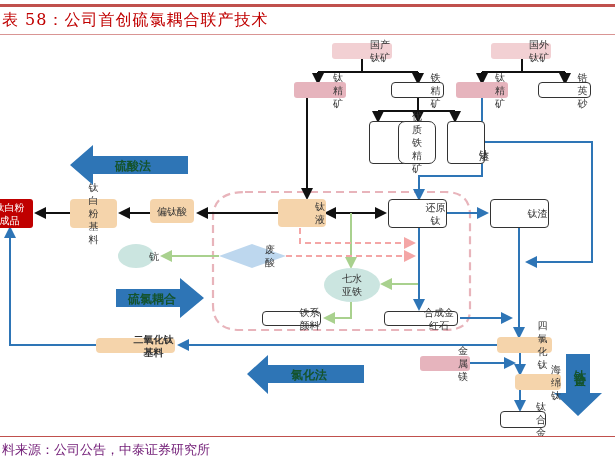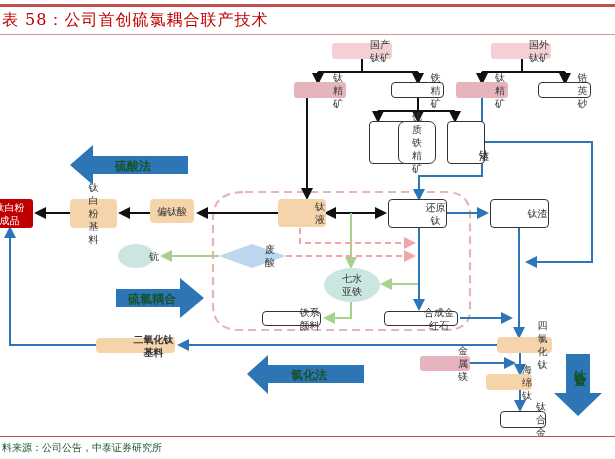--- a/index.html
+++ b/index.html
@@ -2,21 +2,21 @@
 <html><head>
 <meta charset="utf-8">
 <style>
   html, body { margin: 0; padding: 0; background: #ffffff; }
   body { width: 615px; height: 459px; position: relative; overflow: hidden;
          font-family: "DejaVu Serif", "Liberation Serif", serif; }
   .topline { position: absolute; left: 0; top: 4px; width: 615px; height: 3px; background: #c0504d; }
   .title { position: absolute; left: 2px; top: 10px; font-size: 16px; color: #c00000; letter-spacing: 1px; white-space: nowrap; }
   .titleline { position: absolute; left: 0; top: 34px; width: 615px; height: 1px; background: #d99594; }
   .bottomline { position: absolute; left: 0; top: 436px; width: 615px; height: 1px; background: #c0504d; }
-  .source { position: absolute; left: 2px; top: 441px; font-size: 10px; color: #14532d; white-space: nowrap; }
+  .source { position: absolute; left: 2px; top: 441px; font-size: 13px; color: #701a75; white-space: nowrap; }
   svg { position: absolute; left: 0; top: 0; }
   .box { position: absolute; display: flex; align-items: center; justify-content: center;
          text-align: center; font-size: 10px; color: #333; box-sizing: border-box; line-height: 1.3; padding-left: 36px; }
   .pink { background: #f2d0d3; border-radius: 3px; }
   .pinkdark { background: #e6b4bd; border-radius: 3px; }
   .tan { background: #f5d4ab; border-radius: 4px; }
   .outlined { background: #fff; border: 1.5px solid #333; border-radius: 4px; }
   .red { background: #c00000; color: #fff; border-radius: 3px; }
   .ellipse { background: #cbe5e0; border-radius: 50%; }
   .vert { writing-mode: vertical-rl; letter-spacing: 2px; }
@@ -120,21 +120,21 @@
 
 <div class="box ellipse" style="left:118px;top:244px;width:36px;height:24px;">钪</div>
 <div class="box" style="left:229px;top:248px;width:46px;height:16px;">废酸</div>
 <div class="box ellipse" style="left:324px;top:268px;width:56px;height:34px;padding:0 14px;">七水亚铁</div>
 <div class="box outlined" style="left:262px;top:311px;width:59px;height:15px;">铁系颜料</div>
 <div class="box outlined" style="left:384px;top:311px;width:74px;height:15px;">合成金红石</div>
 
 <div class="box tan" style="left:96px;top:338px;width:79px;height:15px;font-weight:bold;">二氧化钛基料</div>
 <div class="box tan" style="left:497px;top:337px;width:55px;height:16px;">四氯化钛</div>
 <div class="box pinkdark" style="left:420px;top:356px;width:50px;height:15px;">金属镁</div>
-<div class="box tan" style="left:486px;top:374px;width:46px;height:16px;">海绵钛</div>
+<div class="box tan" style="left:515px;top:374px;width:46px;height:16px;">海绵钛</div>
 <div class="box outlined" style="left:500px;top:411px;width:46px;height:17px;">钛合金</div>
 
 <div class="arrowlabel" style="left:115px;top:158px;">硫酸法</div>
 <div class="arrowlabel" style="left:128px;top:291px;">硫氯耦合</div>
 <div class="arrowlabel" style="left:291px;top:367px;">氯化法</div>
 <div class="arrowlabel vert" style="left:571px;top:360px;">钛合金</div>
 
 <div class="bottomline"></div>
 <div class="source">料来源：公司公告，中泰证券研究所</div>
 

